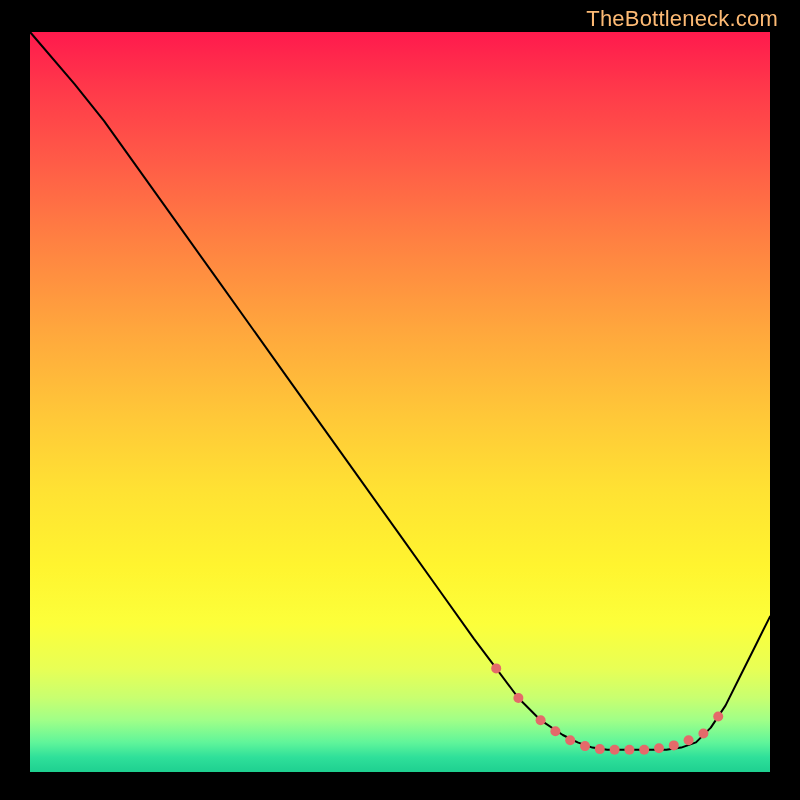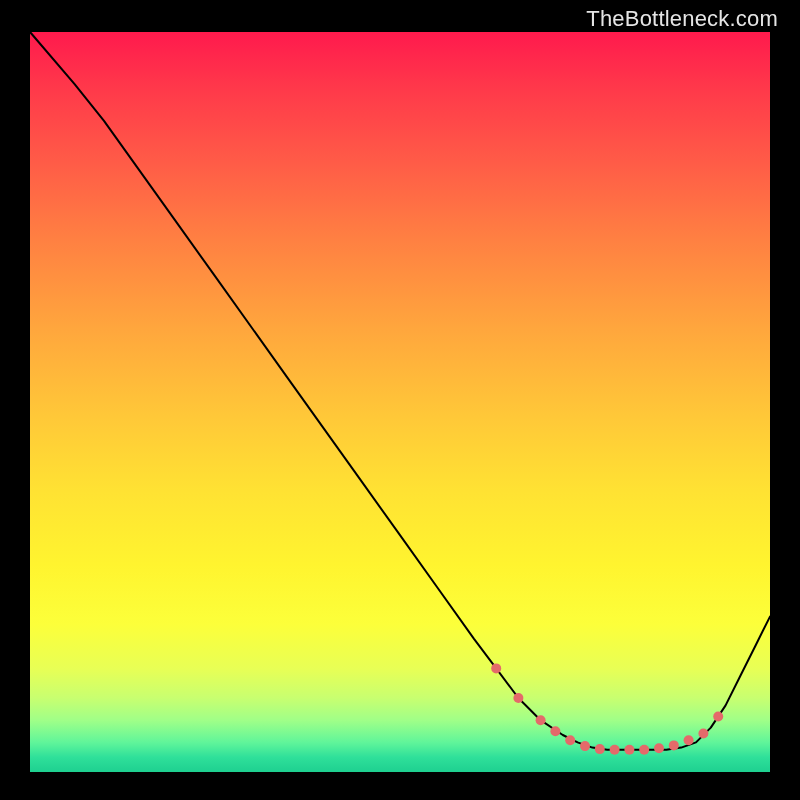--- a/index.html
+++ b/index.html
@@ -41,21 +41,21 @@
       #a0ff88 93%,
       #60f59a 96%,
       #2fe09a 98%,
       #1ed090 100%
     );
   }
   .watermark {
     position: absolute;
     top: 6px;
     right: 22px;
-    color: #e5e5e5;
+    color: #fdba74;
     font-size: 22px;
     letter-spacing: 0.2px;
     user-select: none;
   }
   svg.curve {
     position: absolute;
     left: 0;
     top: 0;
     width: 740px;
     height: 740px;

